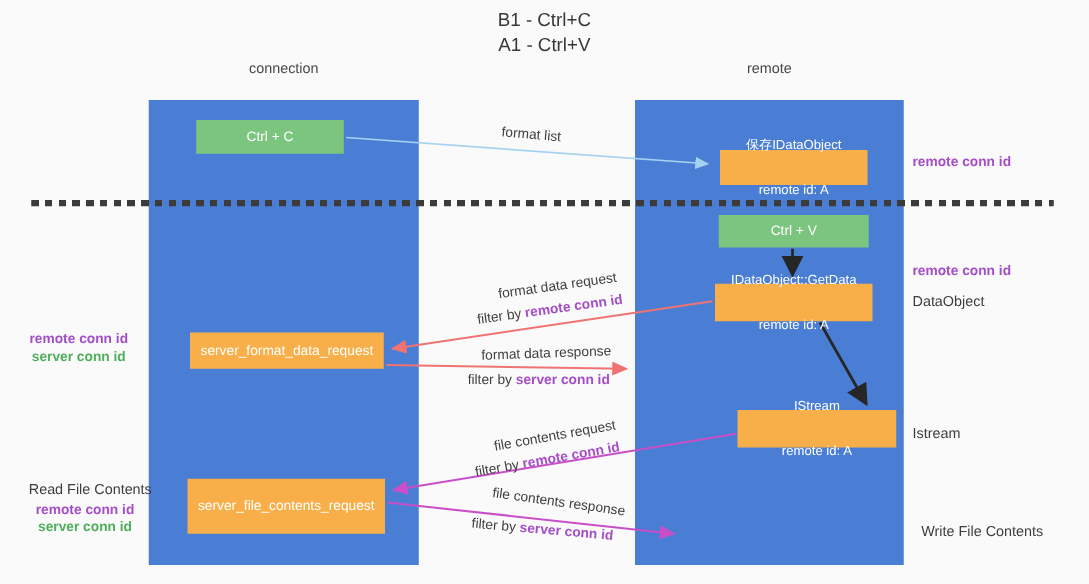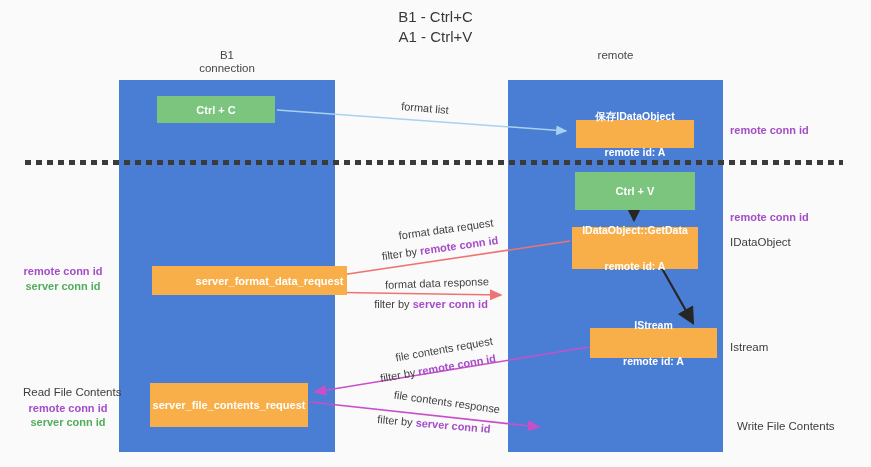--- a/index.html
+++ b/index.html
@@ -6,21 +6,21 @@
   #stage{position:relative;width:871px;height:467px;overflow:hidden;
          font-family:"Liberation Sans",sans-serif;color:var(--text-dark,#3d3d3d);}
   .abs{position:absolute;}
   .title{left:0;top:7px;width:871px;text-align:center;font-size:15px;line-height:20px;color:#383838;}
   .colheader{top:49px;text-align:center;font-size:11.5px;line-height:13px;color:#474747;}
   .column{top:80px;height:372px;background:var(--column-blue,#4a7ed4);z-index:1;}
   .dashline{left:25px;top:160px;width:818px;height:5px;z-index:2;
     background:repeating-linear-gradient(90deg,var(--dash,#3b3b3b) 0 6px,transparent 6px 11px);}
   svg.arrows{left:0;top:0;z-index:3;}
   .node{z-index:4;display:flex;flex-direction:column;align-items:center;justify-content:center;
-        color:#fff;text-align:right;font-weight:bold;}
+        color:#fff;text-align:right;}
   .node.green{background:var(--node-green,#7cc57f);}
   .node.orange{background:var(--node-orange,#f9af49);}
   .one{font-size:11px;}
   .two{font-size:10.5px;line-height:13px;gap:23px;}
   .alabel{z-index:5;font-size:11px;white-space:nowrap;color:#3f3f3f;
           transform:translate(-50%,-50%) rotate(var(--rot,0deg));}
   .keyword{font-weight:bold;color:var(--id-purple,#a44dc7);}
   .ann{z-index:5;font-size:11.5px;white-space:nowrap;}
   .purple{color:var(--id-purple,#a44dc7);font-weight:bold;font-size:11px;}
   .greentxt{color:var(--id-green,#4fae5c);font-weight:bold;font-size:11px;}
@@ -37,21 +37,20 @@
 <body>
 
 <div id="stage">
 
   <div class="abs title">
     <div>B1 - Ctrl+C</div>
     <div>A1 - Ctrl+V</div>
   </div>
 
   <div class="abs colheader" style="left:119px;width:216px;">
-    <div>B1</div>
     <div>connection</div>
   </div>
   <div class="abs colheader" style="left:508px;width:215px;">
     <div>remote</div>
   </div>
 
   <div class="abs column" style="left:119px;width:216px;"></div>
   <div class="abs column" style="left:508px;width:215px;"></div>
 
   <div class="abs dashline"></div>
@@ -82,30 +81,30 @@
 
   <div class="abs node green one" style="left:157px;top:96px;width:118px;height:27px;">
     <div>Ctrl + C</div>
   </div>
 
   <div class="abs node orange two" style="left:576px;top:120px;width:118px;height:28px;">
     <div>保存IDataObject</div>
     <div>remote id: A</div>
   </div>
 
-  <div class="abs node green one" style="left:575px;top:172px;width:120px;height:38px;">
+  <div class="abs node green one" style="left:575px;top:172px;width:120px;height:26px;">
     <div>Ctrl + V</div>
   </div>
 
-  <div class="abs node orange two" style="left:572px;top:227px;width:126px;height:42px;">
+  <div class="abs node orange two" style="left:572px;top:227px;width:126px;height:30px;">
     <div>IDataObject::GetData</div>
     <div>remote id: A</div>
   </div>
 
-  <div class="abs node orange one" style="left:152px;top:266px;width:155px;height:29px;padding-left:40px;">
+  <div class="abs node orange one" style="left:152px;top:266px;width:155px;height:29px;">
     <div>server_format_data_request</div>
   </div>
 
 
   <div class="abs node orange two" style="left:590px;top:328px;width:127px;height:30px;">
     <div>IStream</div>
     <div>remote id: A</div>
   </div>
 
   <div class="abs node orange one" style="left:150px;top:383px;width:158px;height:44px;">
@@ -129,17 +128,17 @@
 
   <div class="abs ann purple" style="left:20px;top:265px;width:86px;text-align:center;">remote conn id</div>
   <div class="abs ann greentxt" style="left:20px;top:280px;width:86px;text-align:center;">server conn id</div>
 
   <div class="abs ann" style="left:23px;top:386px;width:96px;text-align:center;">Read File Contents</div>
   <div class="abs ann purple" style="left:23px;top:402px;width:90px;text-align:center;">remote conn id</div>
   <div class="abs ann greentxt" style="left:23px;top:416px;width:90px;text-align:center;">server conn id</div>
 
   <div class="abs ann purple" style="left:730px;top:124px;">remote conn id</div>
   <div class="abs ann purple" style="left:730px;top:211px;">remote conn id</div>
-  <div class="abs ann" style="left:730px;top:236px;">IDataObject</div>
+  <div class="abs ann" style="left:730px;top:236px;">DataObject</div>
   <div class="abs ann" style="left:730px;top:341px;">Istream</div>
   <div class="abs ann" style="left:737px;top:420px;">Write File Contents</div>
 
 </div>
 
 </body></html>

